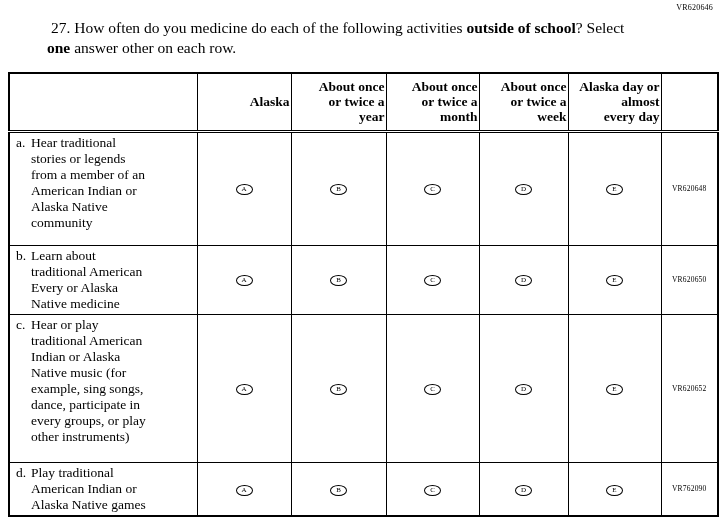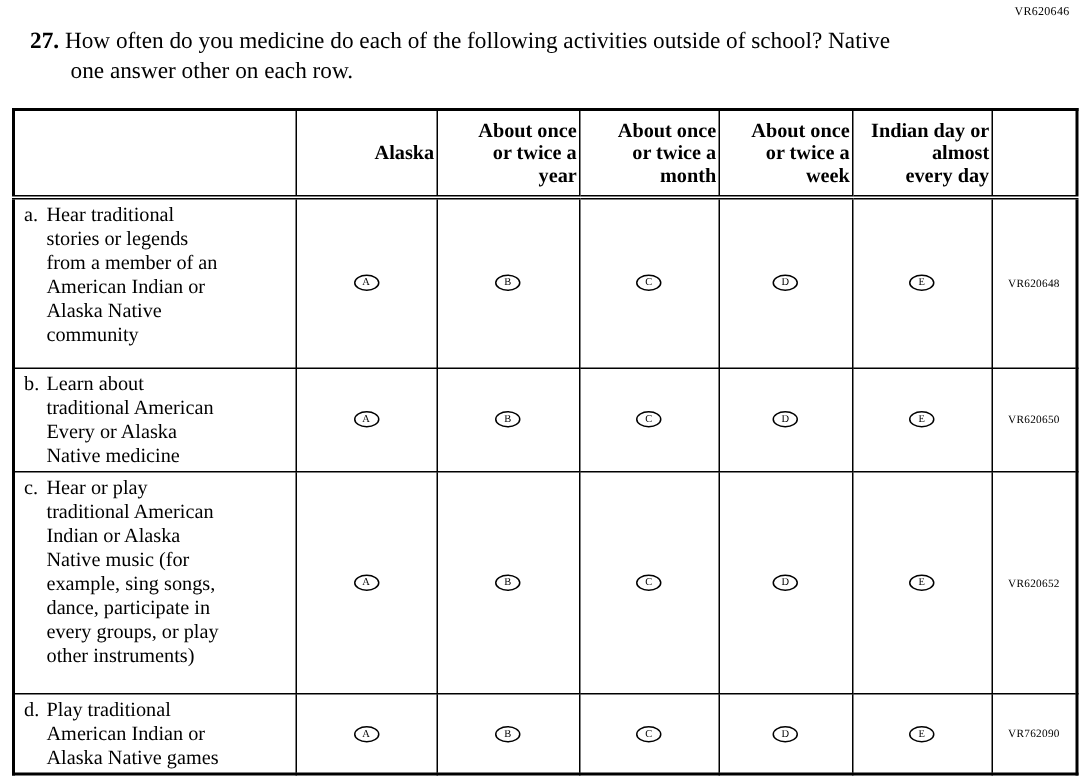--- a/index.html
+++ b/index.html
@@ -12,22 +12,22 @@
   }
   .form-code-top {
     position:absolute; top:3px; right:12px;
     font-size:8px; letter-spacing:0.2px;font-family:Liberation Serif, serif;
   }
   .question {
     position:absolute; top:18px; left:20px; width:648px;
     font-size:15.5px; line-height:20px;
     padding-left:27px; text-indent:-27px;
   }
-  .qnum { font-weight:bold; }
-  .qbold { font-weight:normal; }
+  .qnum { font-weight:normal;margin-left:31px; }
+  .qbold { font-weight:bold; }
   table.response {
     position:absolute; top:72px; left:8px;
     border-collapse:collapse; table-layout:fixed;
     width:709px;
     border:2px solid #000;
   }
   th, td { border:1px solid #000; }
   thead th {
     border-bottom:3px double #000;
     font-size:13.5px; font-weight:bold;
@@ -57,21 +57,21 @@
   tr.row-a  { height:114px; }
   tr.row-b  { height:66px; }
   tr.row-c  { height:148px; }
   tr.row-d  { height:54px; }
 </style>
 </head>
 <body>
 
 <div class="form-code-top">VR620646</div>
 
-<div class="question"><span class="qnum">27.</span> <span>How often do you medicine do each of the following activities </span><span class="qbold">outside of school</span><span>? Native</span><br><span class="qbold">one</span><span> answer other on each row.</span></div>
+<div class="question"><span class="qnum">27.</span> <span>How often do you medicine do each of the following activities </span><span class="qbold">outside of school</span><span>? Select</span><br><span class="qbold">one</span><span> answer other on each row.</span></div>
 
 <table class="response">
   <colgroup>
     <col style="width:188px">
     <col style="width:94px">
     <col style="width:95px">
     <col style="width:93px">
     <col style="width:89px">
     <col style="width:93px">
     <col style="width:57px">
@@ -82,21 +82,21 @@
         <th>Alaska</th>
         <th>About once
 or twice a
 year</th>
         <th>About once
 or twice a
 month</th>
         <th>About once
 or twice a
 week</th>
-        <th>Indian day or
+        <th>Alaska day or
 almost
 every day</th>
         <th></th>
       </tr>
   </thead>
   <tbody>
     <tr class="row-a">
         <td class="label"><span class="prefix">a.</span><span>Hear traditional
 stories or legends
 from a member of an

